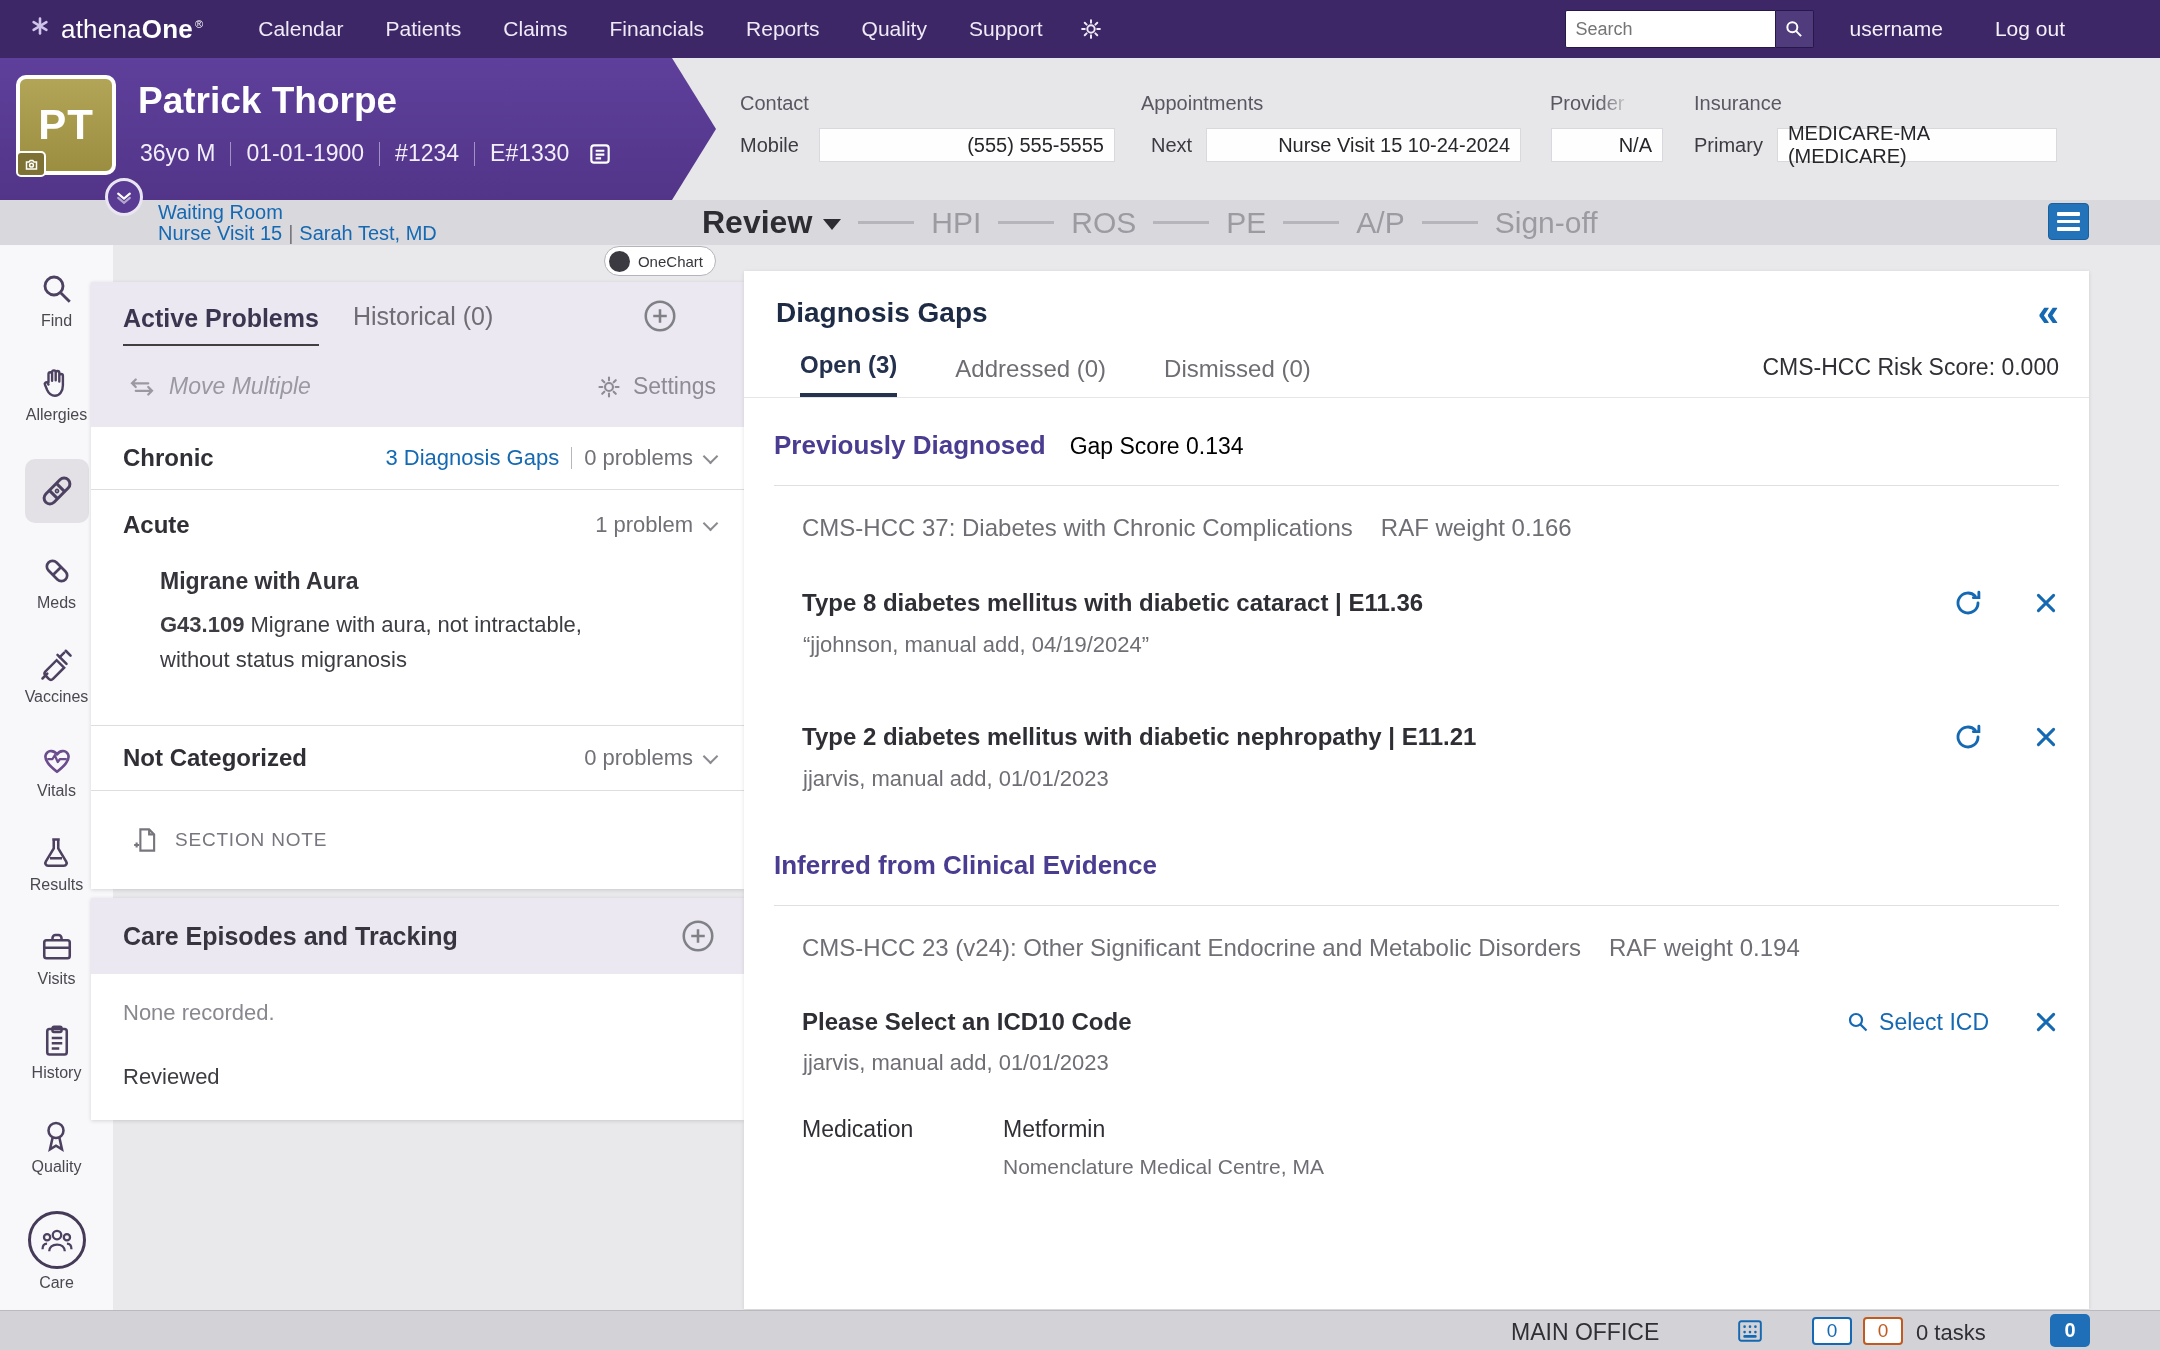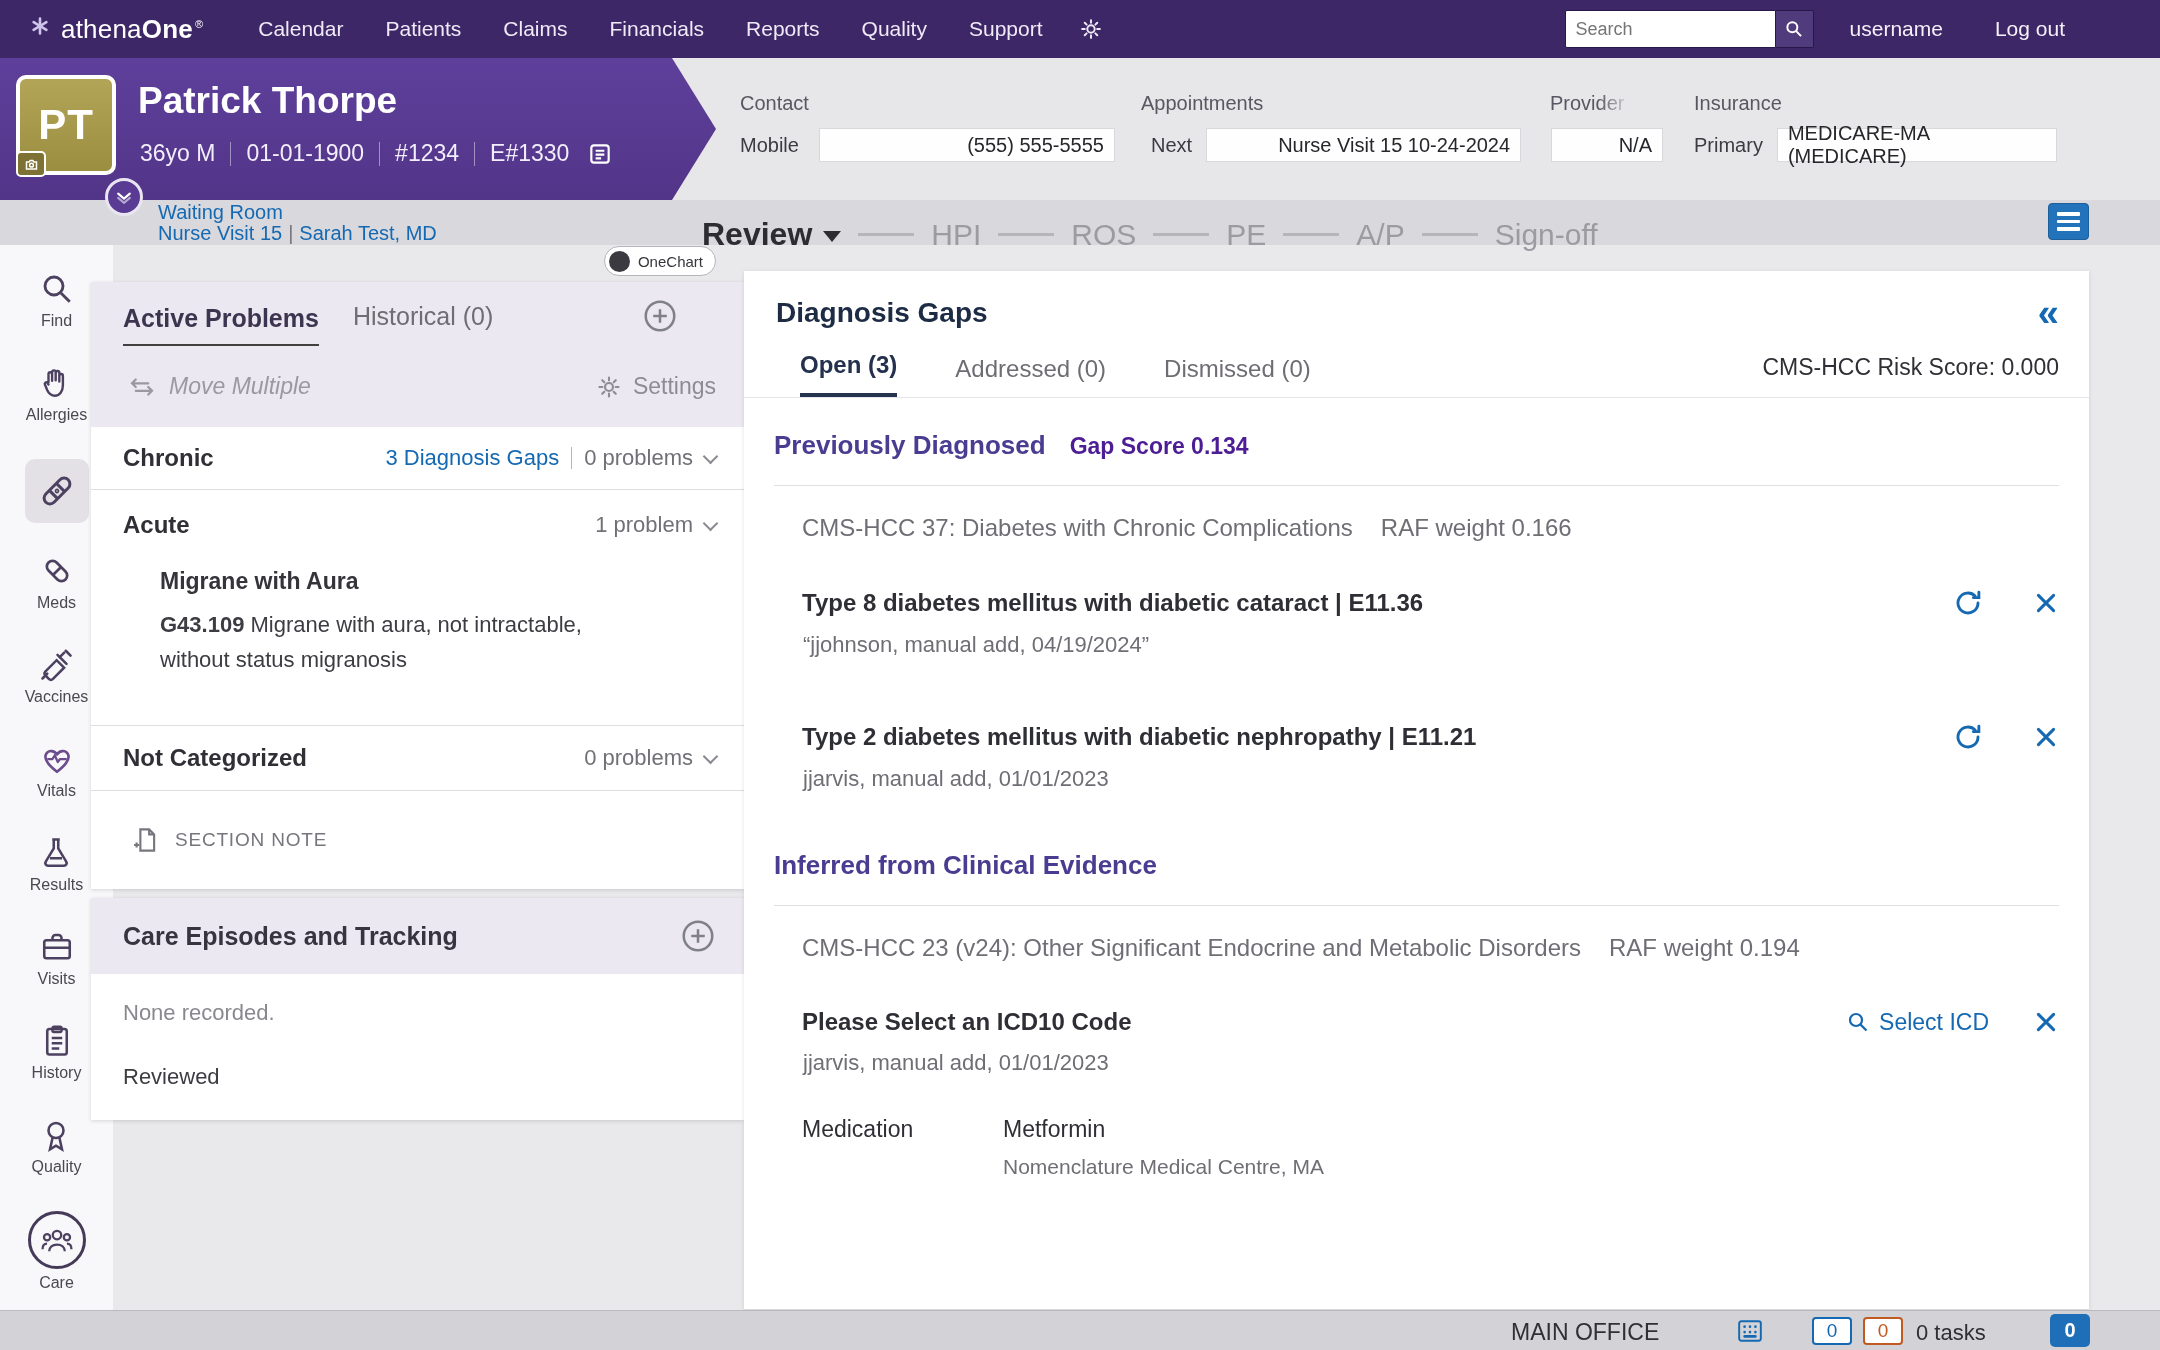--- a/index.html
+++ b/index.html
@@ -46,21 +46,21 @@
   .fade-label{display:inline-block;width:82px;overflow:hidden;white-space:nowrap;
     -webkit-mask-image:linear-gradient(90deg,#000 60%,transparent 100%);
     mask-image:linear-gradient(90deg,#000 60%,transparent 100%);}
 
   
   .workflow{position:absolute;left:0;top:200px;right:0;height:45px;background:#d9d8dc;}
   .expand-btn{position:absolute;left:105px;top:178px;width:38px;height:38px;border-radius:50%;background:#5a3b94;border:3px solid #e9e5f1;z-index:6;display:flex;align-items:center;justify-content:center;cursor:pointer;}
   .enc-links{position:absolute;left:158px;top:2px;font-size:20px;line-height:21px;}
   .enc-links a{color:#1569b3;text-decoration:none;cursor:pointer;}
   .enc-links .lsep{color:#77767d;padding:0 6px;}
-  .wf-tabs{position:absolute;left:702px;top:12px;height:45px;display:flex;align-items:center;gap:17px;}
+  .wf-tabs{position:absolute;left:702px;top:0;height:45px;display:flex;align-items:center;gap:17px;}
   .wf-review{display:flex;align-items:center;gap:11px;font-size:32px;font-weight:700;color:#2d2c33;cursor:pointer;}
   .wf-caret{width:0;height:0;border-left:9px solid transparent;border-right:9px solid transparent;border-top:11px solid #2d2c33;margin-top:4px;}
   .wf-line{width:56px;height:3px;background:#b6b5bb;}
   .wf-tab{font-size:30px;color:#9c9ba2;cursor:pointer;}
   .menu-btn{position:absolute;right:71px;top:3px;width:41px;height:37px;background:#2273ba;border:1px solid #1b5f9d;border-radius:4px;display:flex;flex-direction:column;align-items:center;justify-content:center;gap:4px;cursor:pointer;}
   .menu-btn i{display:block;width:23px;height:3.5px;background:#fff;border-radius:1px;}
 
   
   .sidebar{position:absolute;left:0;top:245px;width:113px;bottom:40px;background:#f8f7f9;display:flex;flex-direction:column;align-items:center;padding-top:26px;}
   .side-item{height:94px;display:flex;flex-direction:column;align-items:center;color:#4c4160;cursor:pointer;}
@@ -110,21 +110,21 @@
   .gaps{position:absolute;left:744px;top:271px;width:1345px;bottom:41px;background:#fff;box-shadow:0 1px 4px rgba(0,0,0,.12);}
   .gp-head{display:flex;align-items:center;padding:26px 30px 0 32px;}
   .gp-title{font-size:28px;font-weight:700;color:#1d2b45;}
   .gp-collapse{margin-left:auto;font-size:38px;line-height:30px;color:#1569b3;font-weight:700;cursor:pointer;}
   .gp-tabs{display:flex;align-items:flex-end;padding:0 30px 0 56px;margin-top:22px;border-bottom:1px solid #e6e5e9;}
   .gp-tab{font-size:24px;color:#6f6d73;padding-bottom:14px;margin-right:58px;cursor:pointer;}
   .gp-tab-open{font-size:24px;font-weight:700;color:#23314e;border-bottom:4px solid #25334f;}
   .gp-risk{margin-left:auto;font-size:23px;color:#2f2f35;padding-bottom:16px;}
   .gp-sec-head{display:flex;align-items:baseline;gap:24px;padding:0 30px;margin-top:32px;}
   .gp-sec-title{font-size:26px;font-weight:700;color:#4a3c90;}
-  .gp-sec-score{font-size:23px;color:#4c1d95;font-weight:bold;}
+  .gp-sec-score{font-size:23px;color:#000000;}
   .gp-divider{height:1px;background:#e0dfe4;margin:24px 30px 0 30px;}
   .gp-hcc{display:flex;align-items:center;padding:0 30px 0 58px;margin-top:28px;font-size:24px;color:#6f6e75;}
   .gp-raf{margin-left:28px;}
   .gp-item{display:flex;align-items:center;padding:0 30px 0 58px;margin-top:46px;}
   .gp-item-title{font-size:24px;font-weight:700;color:#2e2e35;}
   .gp-item-icons{margin-left:auto;display:flex;align-items:center;gap:50px;}
   .icon-link{color:#1569b3;cursor:pointer;}
   .gp-meta{padding-left:59px;margin-top:14px;font-size:22px;color:#6f6e75;}
   .select-icd{display:flex;align-items:center;gap:9px;font-size:23px;color:#1569b3;cursor:pointer;}
   .gp-med{display:flex;padding-left:58px;margin-top:40px;font-size:23px;color:#2f2f35;}

